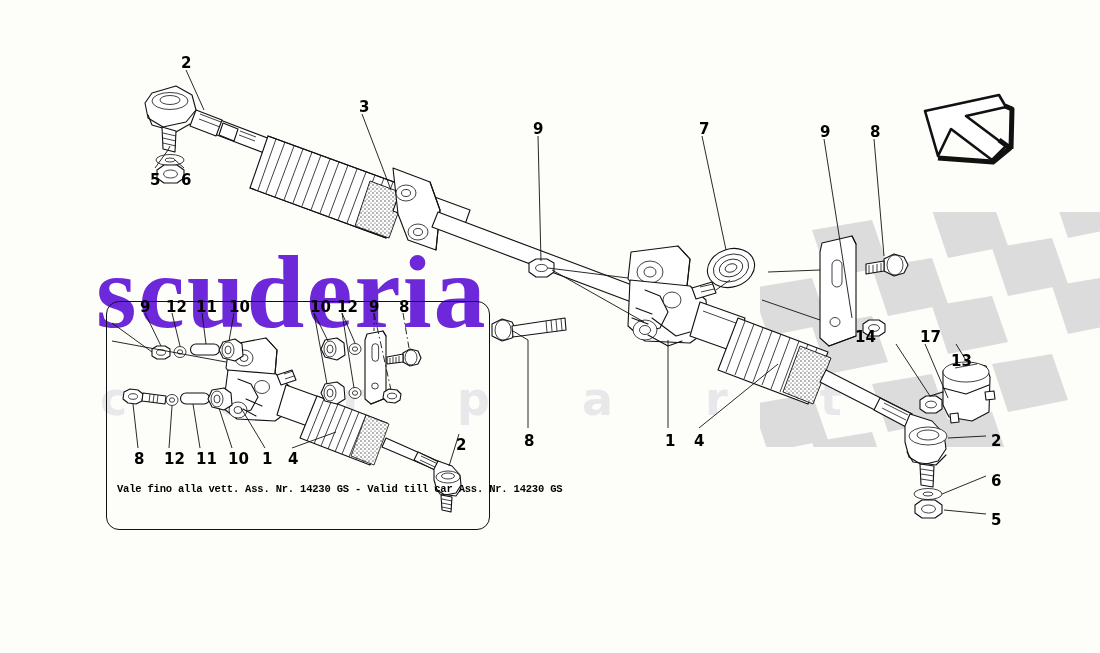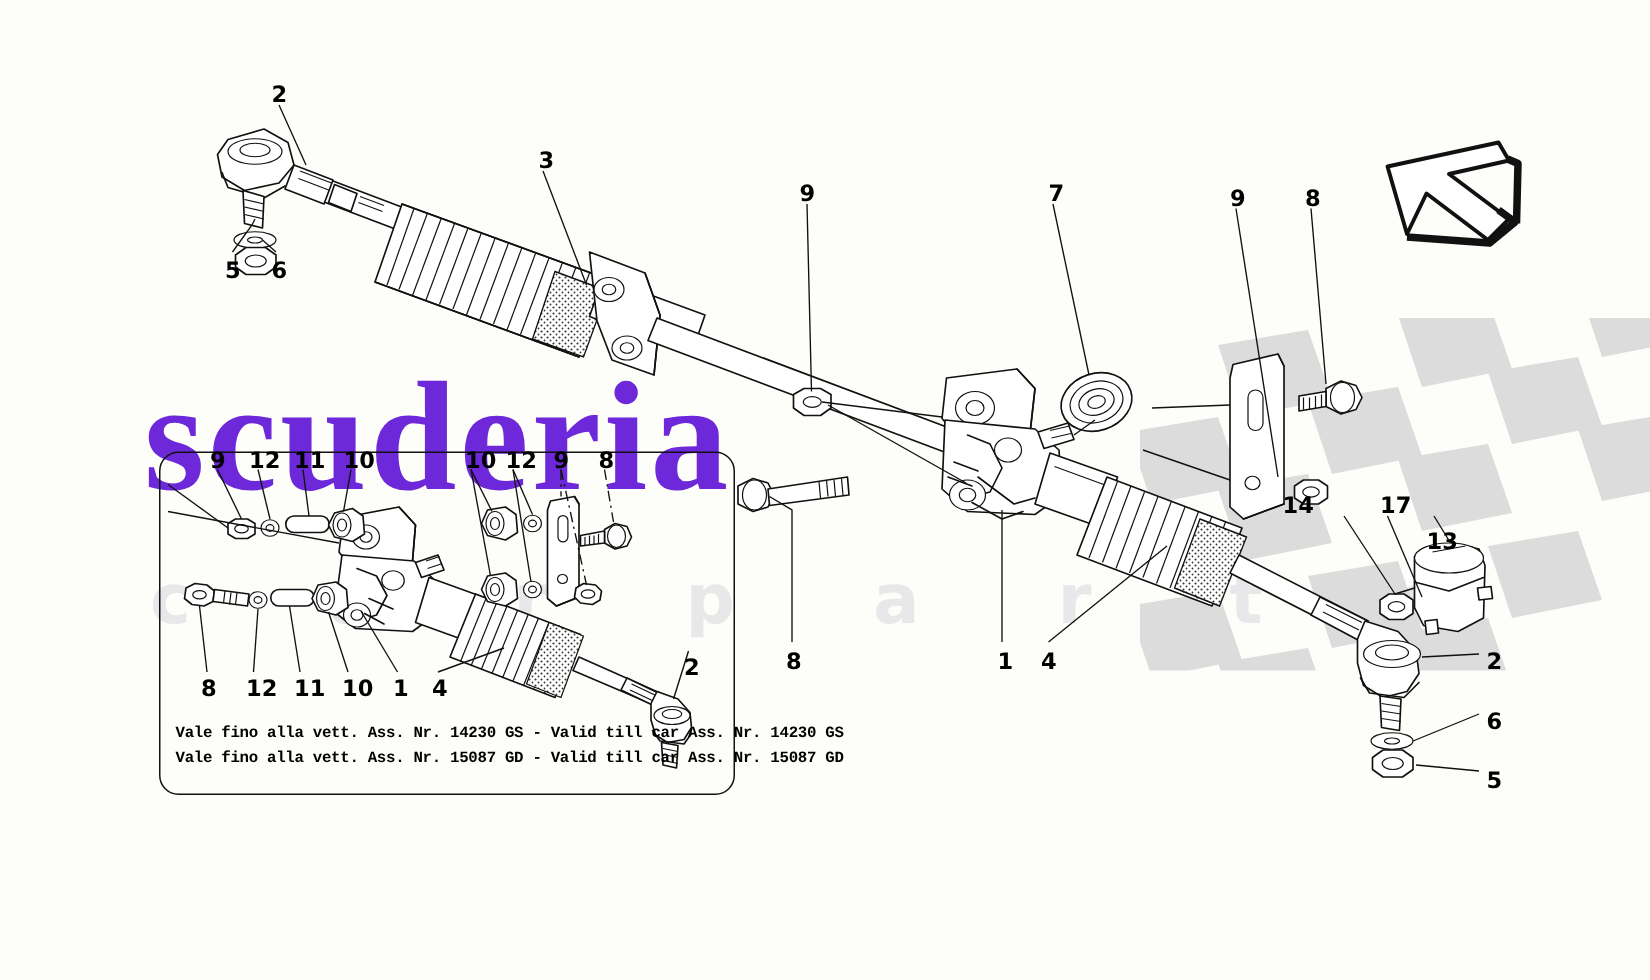--- a/index.html
+++ b/index.html
@@ -424,15 +424,14 @@
   <div class="cal" style="left:399px;top:300px;">8</div>
   <div class="cal" style="left:134px;top:452px;">8</div>
   <div class="cal" style="left:164px;top:452px;">12</div>
   <div class="cal" style="left:196px;top:452px;">11</div>
   <div class="cal" style="left:228px;top:452px;">10</div>
   <div class="cal" style="left:262px;top:452px;">1</div>
   <div class="cal" style="left:288px;top:452px;">4</div>
   <div class="cal" style="left:456px;top:438px;">2</div>
 
   <div class="caption cap1">Vale fino alla vett. Ass. Nr. 14230 GS - Valid till car Ass. Nr. 14230 GS</div>
-  <div class="caption cap2">Vale fino alla vett. Ass. Nr. 15087 GD - Valid till car Ass. Nr. 15087 GD</div>
 
 </div>
 
 </body></html>

